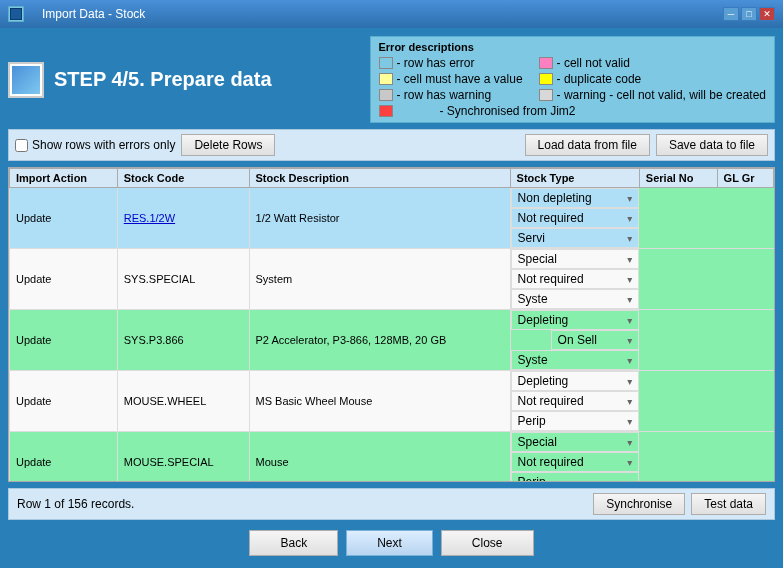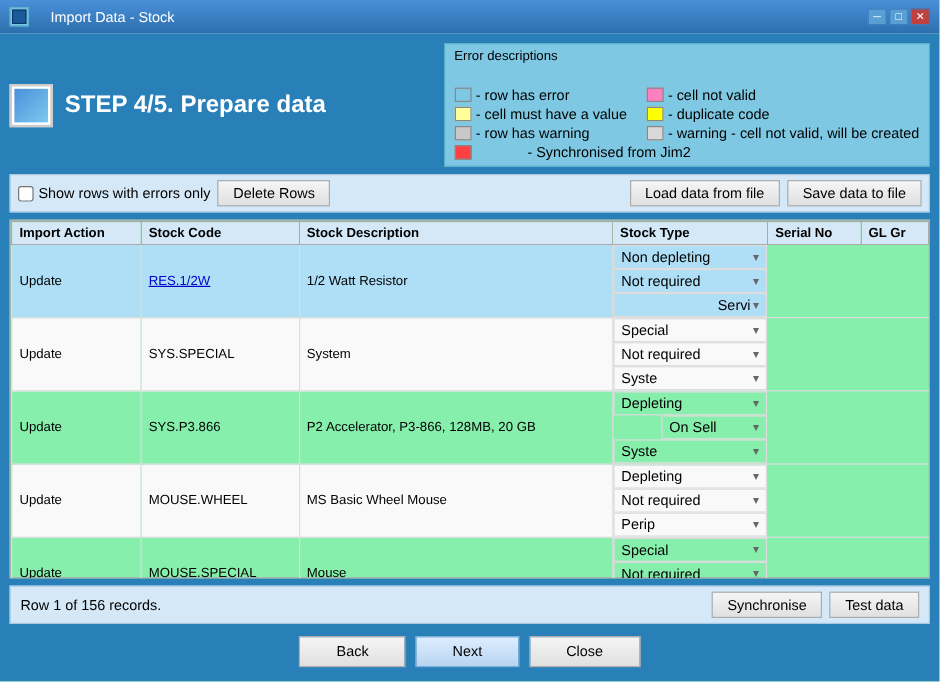--- a/index.html
+++ b/index.html
@@ -30,21 +30,21 @@
     .step-icon-inner { width: 28px; height: 28px; background: linear-gradient(135deg, #4a90d9, #7ec8f0); }
     .step-title { color: white; font-size: 20px; font-weight: bold; }
 
     
     .legend-box {
       background: #7ec8e3;
       border: 1px solid #5ab0cc;
       padding: 4px 8px;
       margin-left: auto;
     }
-    .legend-title { font-size: 11px; font-weight: normal; margin-bottom: 19px; }
+    .legend-title { font-size: 11px; font-weight: bold; margin-bottom: 3px; }
     .legend-grid { display: grid; grid-template-columns: repeat(2, auto); gap: 2px 16px; }
     .legend-item { display: flex; align-items: center; gap: 4px; font-size: 10px; white-space: nowrap; }
     .legend-swatch { width: 14px; height: 12px; border: 1px solid #888; flex-shrink: 0; }
 
     
     .toolbar { background: #d4e8f7; border: 1px solid #aac8e0; padding: 4px 6px; display: flex; align-items: center; gap: 6px; }
     .checkbox-row { display: flex; align-items: center; gap: 4px; }
     .toolbar-right { margin-left: auto; display: flex; gap: 6px; }
     .btn {
       background: linear-gradient(to bottom, #f5f5f5, #e0e0e0);
@@ -177,21 +177,21 @@
               <td style="color: rgb(0, 0, 204); text-decoration: underline;">RES.1/2W</td>
               <td>1/2 Watt Resistor</td>
               <td style="display: flex; align-items: center; gap: 2px;">
                 <span style="flex: 1 1 0%;">Non depleting</span>
                 <span style="color: rgb(102, 102, 102); font-size: 10px;">▾</span>
               </td>
               <td style="display: flex; align-items: center; gap: 2px;">
                 <span style="flex: 1 1 0%;">Not required</span>
                 <span style="color: rgb(102, 102, 102); font-size: 10px;">▾</span>
               </td>
-              <td style="display: flex; align-items: center; gap: 2px; text-align: right;">
+              <td style="display: flex; align-items: center; gap: 2px;">
                 <span style="flex: 1 1 0%;">Servi</span>
                 <span style="color: rgb(102, 102, 102); font-size: 10px;">▾</span>
               </td>
             </tr>
             <tr>
               <td>Update</td>
               <td>SYS.SPECIAL</td>
               <td>System</td>
               <td style="display: flex; align-items: center; gap: 2px;">
                 <span style="flex: 1 1 0%;">Special</span>

